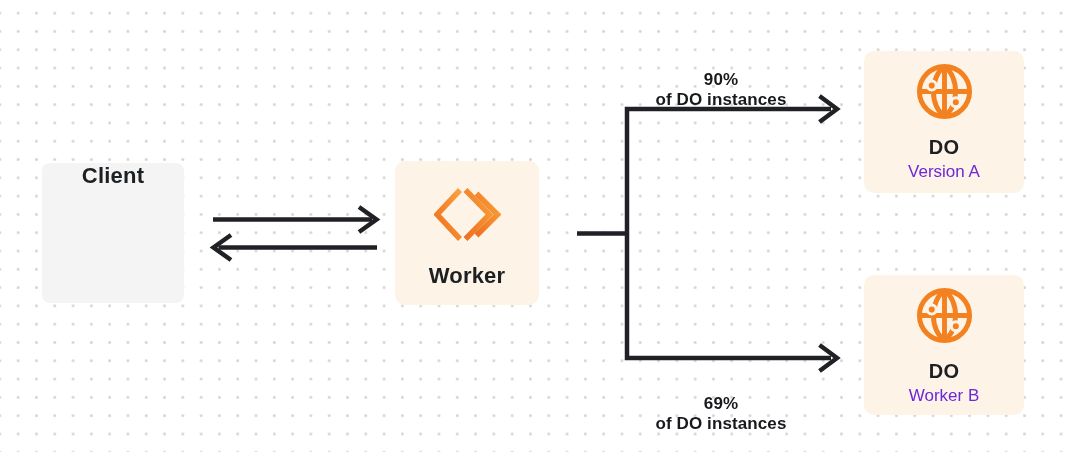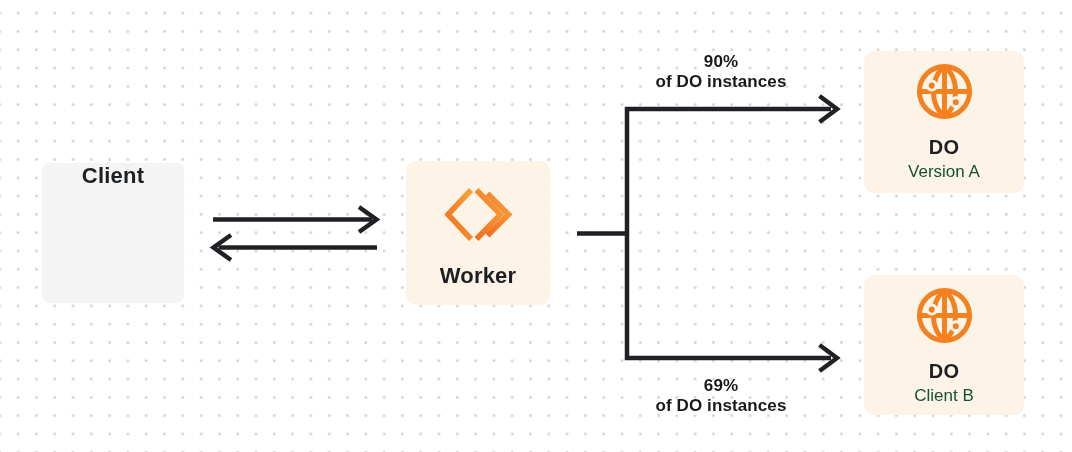--- a/index.html
+++ b/index.html
@@ -19,39 +19,39 @@
   .node{position:absolute;display:flex;flex-direction:column;align-items:center;box-sizing:border-box;}
 
   .client{
     left:42px;top:163px;width:142px;height:140px;
     background:#f4f4f5;border-radius:8px;
     justify-content:flex-start;
   }
   .client .label{font-size:22px;font-weight:700;color:#1d2023;letter-spacing:.2px;}
 
   .worker{
-    left:406px;top:161px;width:144px;height:144px;
+    left:395px;top:161px;width:144px;height:144px;
     background:#fdf3e6;border-radius:10px;
     padding-top:26px;
   }
   .worker .label{margin-top:21px;font-size:22px;font-weight:700;color:#1d2023;letter-spacing:.2px;}
 
   .do{
     width:160px;background:#fdf3e6;border-radius:10px;
     left:864px;padding-top:12px;
   }
   .do-a{top:51px;height:142px;}
   .do-b{top:275px;height:140px;}
   .do .title{margin-top:15px;font-size:20px;font-weight:700;color:#1d2023;line-height:24px;letter-spacing:.2px;}
-  .do .subtitle{margin-top:2px;font-size:17px;font-weight:400;color:#14532d;line-height:21px;}
+  .do .subtitle{margin-top:2px;font-size:17px;font-weight:400;color:#6d28d9;line-height:21px;}
 
   .split-label{
     position:absolute;left:601px;width:240px;
     text-align:center;font-size:17px;font-weight:700;
-    color:#17191c;line-height:19.5px;letter-spacing:.1px;
+    color:#17191c;line-height:19.5px;letter-spacing:.1px;margin-top:18px;
   }
   .split-top{top:52px;}
   .split-bottom{top:376px;}
 </style>
 </head>
 <body>
 
 <div class="canvas">
 
   <svg class="connectors" aria-hidden="true">
@@ -122,16 +122,16 @@
         <circle cx="29" cy="29" r="25.5"></circle>
         <line x1="4.5" y1="29" x2="53.5" y2="29"></line>
         <line x1="29" y1="4.5" x2="29" y2="53.5"></line>
         <path d="M29,4.5 C14,12.5 14,45.5 29,53.5"></path>
         <path d="M29,4.5 C44,12.5 44,45.5 29,53.5"></path>
       </g>
       <circle cx="16" cy="23" r="4.6" fill="#f48120" stroke="#fdf3e6" stroke-width="3"></circle>
       <circle cx="40.5" cy="40" r="4.6" fill="#f48120" stroke="#fdf3e6" stroke-width="3"></circle>
     </svg>
     <span class="title">DO</span>
-    <span class="subtitle">Client B</span>
+    <span class="subtitle">Worker B</span>
   </div>
 
 </div>
 
 </body></html>

